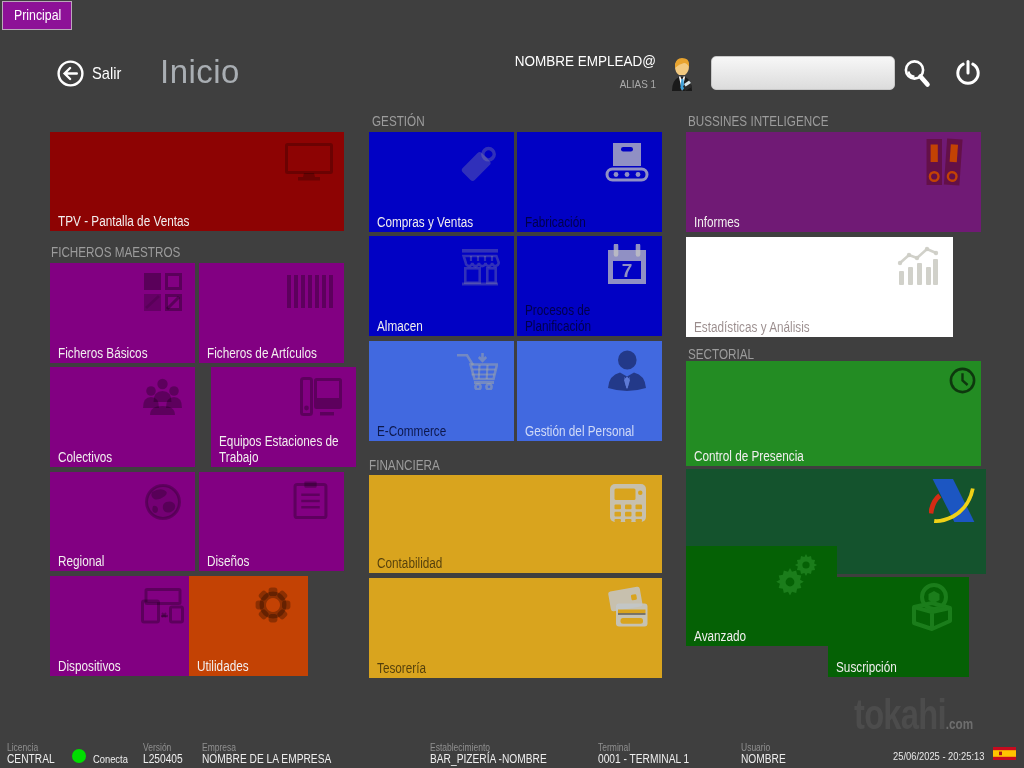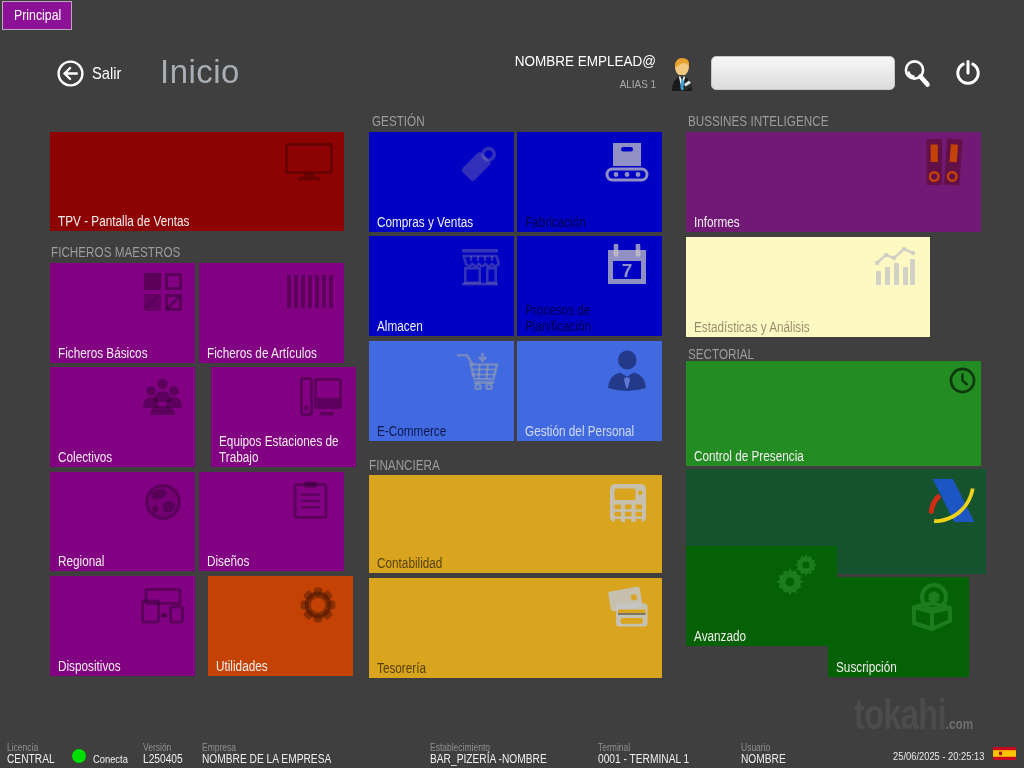--- a/index.html
+++ b/index.html
@@ -138,21 +138,21 @@
   <svg class="ic" style="right:11px;top:12px;" width="43" height="36" viewBox="0 0 43 36">
     <g fill="none" stroke="rgba(0,0,0,0.28)" stroke-width="3">
       <rect x="5" y="1.5" width="34" height="14" rx="1"></rect>
       <rect x="1.5" y="13" width="16" height="21" rx="1.5"></rect>
       <rect x="29.5" y="19" width="12" height="15" rx="1.5"></rect>
       <path d="M20 28 l7 0" stroke-width="2.4"></path>
     </g>
     <path d="M21 25 l4 4 M25 25 l-4 4" stroke="rgba(0,0,0,0.28)" stroke-width="2"></path>
   </svg>
 </div>
-<div class="tile" style="left:208px;top:576px;width:145px;height:100px;background:#C34204;">
+<div class="tile" style="left:189px;top:576px;width:119px;height:100px;background:#C34204;">
   <div class="tl">Utilidades</div>
   <svg class="ic" style="right:16px;top:10px;" width="38" height="38" viewBox="0 0 38 38">
       <rect x="28.0" y="14.6" width="8.4" height="8.8" rx="2.8" transform="rotate(0 32.2 19.0)" fill="rgba(0,0,0,0.28)"></rect>
       <rect x="24.1" y="23.9" width="8.4" height="8.8" rx="2.8" transform="rotate(45 28.3 28.3)" fill="rgba(0,0,0,0.28)"></rect>
       <rect x="14.8" y="27.8" width="8.4" height="8.8" rx="2.8" transform="rotate(90 19.0 32.2)" fill="rgba(0,0,0,0.28)"></rect>
       <rect x="5.5" y="23.9" width="8.4" height="8.8" rx="2.8" transform="rotate(135 9.7 28.3)" fill="rgba(0,0,0,0.28)"></rect>
       <rect x="1.6" y="14.6" width="8.4" height="8.8" rx="2.8" transform="rotate(180 5.8 19.0)" fill="rgba(0,0,0,0.28)"></rect>
       <rect x="5.5" y="5.3" width="8.4" height="8.8" rx="2.8" transform="rotate(225 9.7 9.7)" fill="rgba(0,0,0,0.28)"></rect>
       <rect x="14.8" y="1.4" width="8.4" height="8.8" rx="2.8" transform="rotate(270 19.0 5.8)" fill="rgba(0,0,0,0.28)"></rect>
       <rect x="24.1" y="5.3" width="8.4" height="8.8" rx="2.8" transform="rotate(315 28.3 9.7)" fill="rgba(0,0,0,0.28)"></rect>
@@ -278,21 +278,21 @@
       <rect x="4.6" y="6.5" width="7.2" height="17.5" fill="#C34204"></rect>
       <circle cx="8.2" cy="38.5" r="4.3" fill="none" stroke="#C34204" stroke-width="2.4"></circle>
     </g>
     <g transform="rotate(4 27 24)">
       <rect x="19.5" y="1" width="15.5" height="46" fill="rgba(80,0,0,0.38)"></rect>
       <rect x="23.6" y="6.5" width="7.2" height="17.5" fill="#C34204"></rect>
       <circle cx="27.2" cy="38.5" r="4.3" fill="none" stroke="#C34204" stroke-width="2.4"></circle>
     </g>
   </svg>
 </div>
-<div class="tile" style="left:686px;top:237px;width:244px;height:100px;background:#fef9c3;text-decoration:underline;">
+<div class="tile" style="left:686px;top:237px;width:267px;height:100px;background:#ffffff;text-decoration:underline;">
   <div class="tl" style="color:rgba(30,0,0,0.45);">Estadísticas y Análisis</div>
   <svg class="ic" style="right:14px;top:8px;" width="42" height="42" viewBox="0 0 42 42">
     <g fill="rgba(205,205,198,0.92)">
       <rect x="2" y="26" width="5" height="14" rx="1"></rect>
       <rect x="11" y="22" width="5" height="18" rx="1"></rect>
       <rect x="20" y="18" width="5" height="22" rx="1"></rect>
       <rect x="29" y="22" width="5" height="18" rx="1"></rect>
       <rect x="36" y="14" width="5" height="26" rx="1"></rect>
     </g>
     <path d="M3 18 L12 10 L20 13 L30 4 L39 8" fill="none" stroke="rgba(205,205,198,0.92)" stroke-width="2.6"></path>

